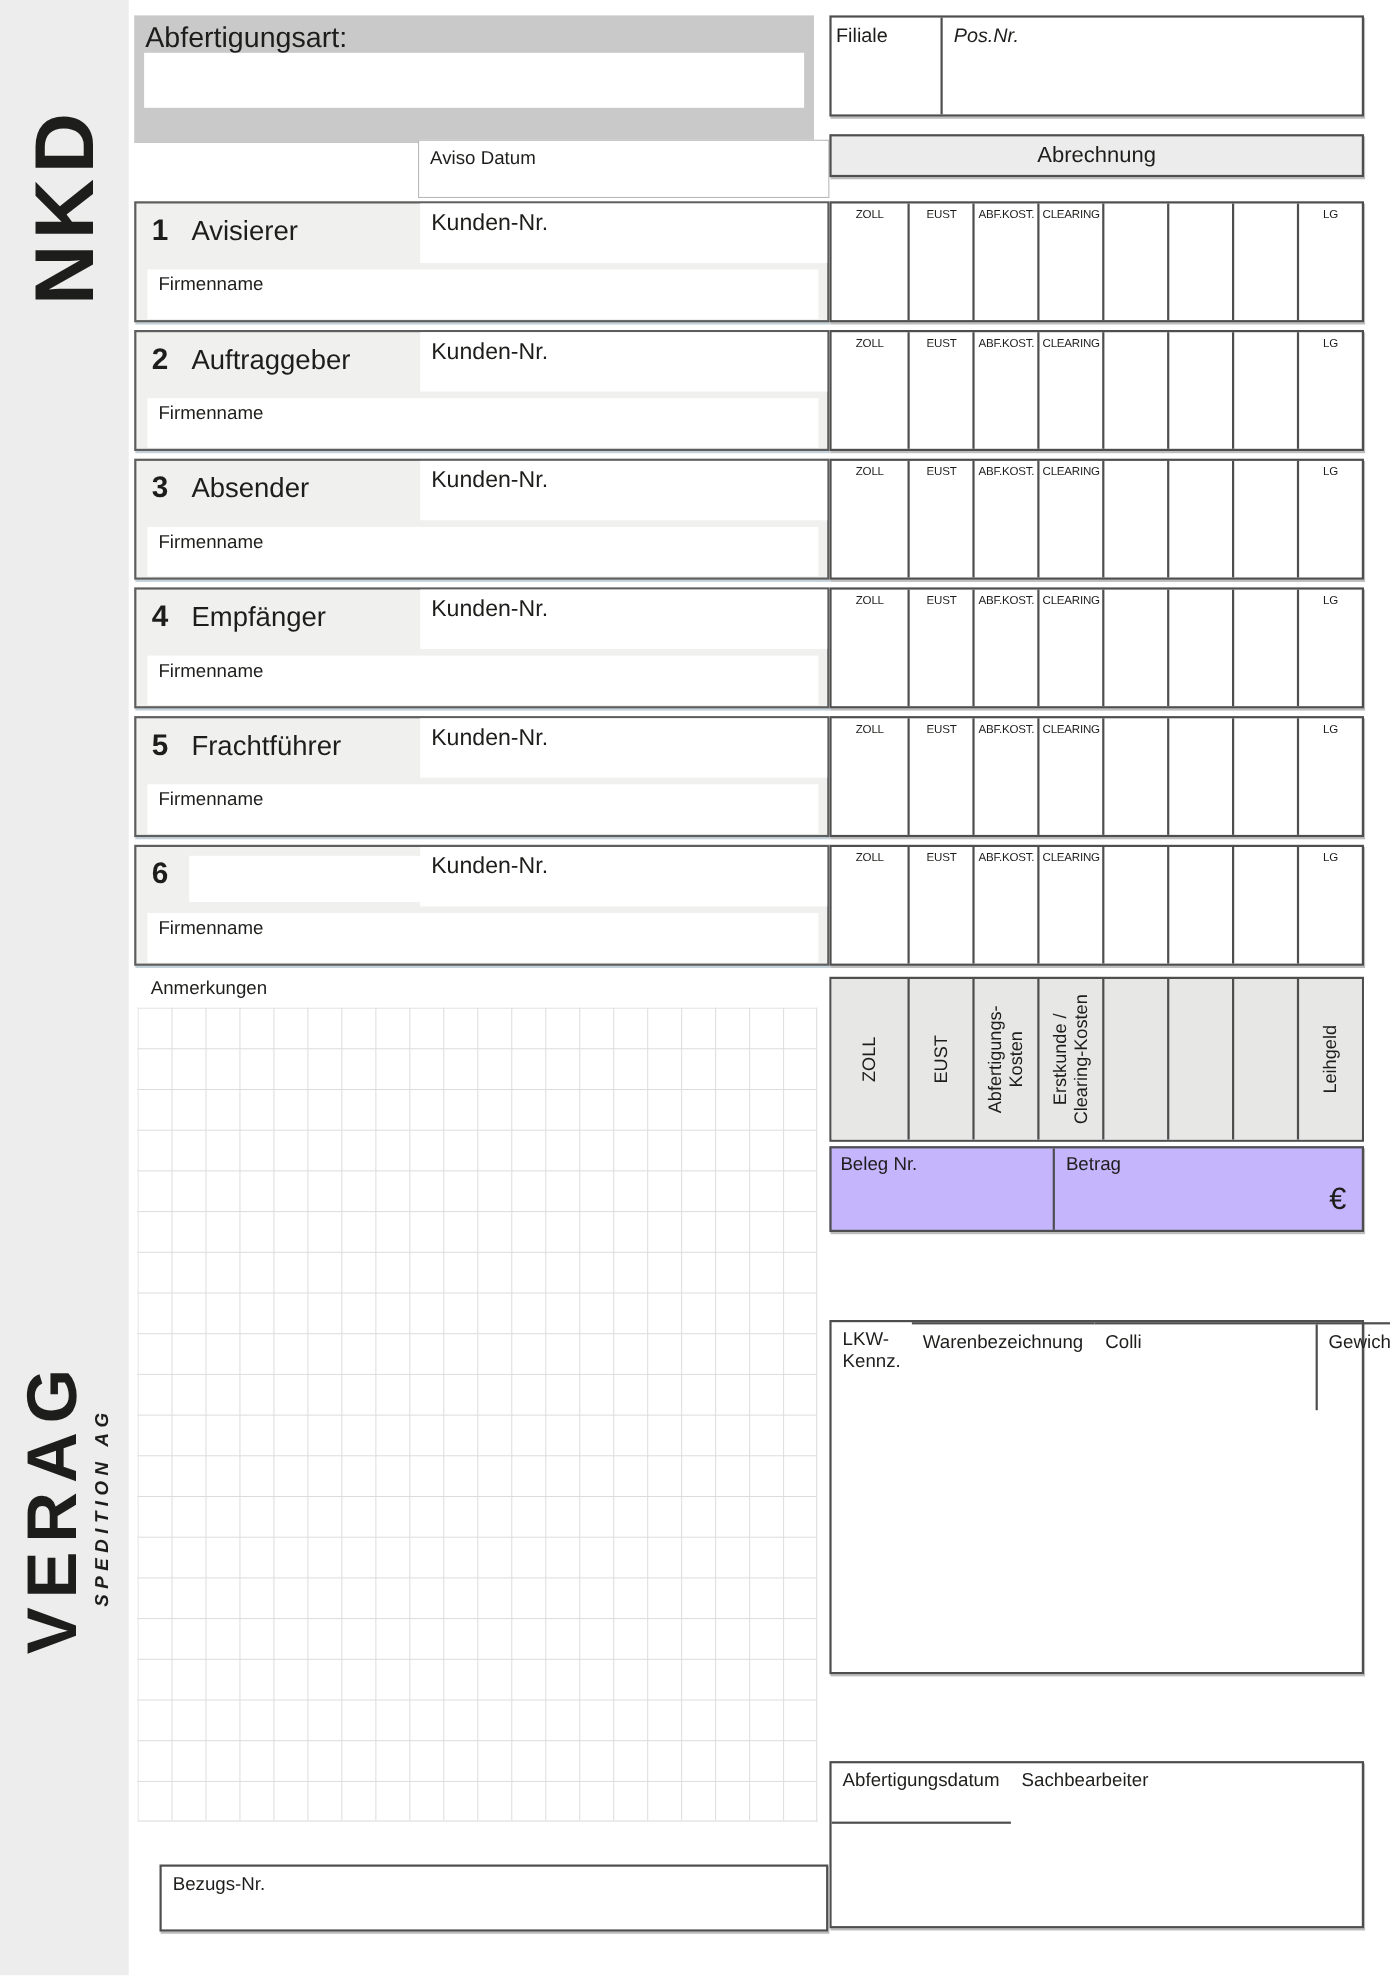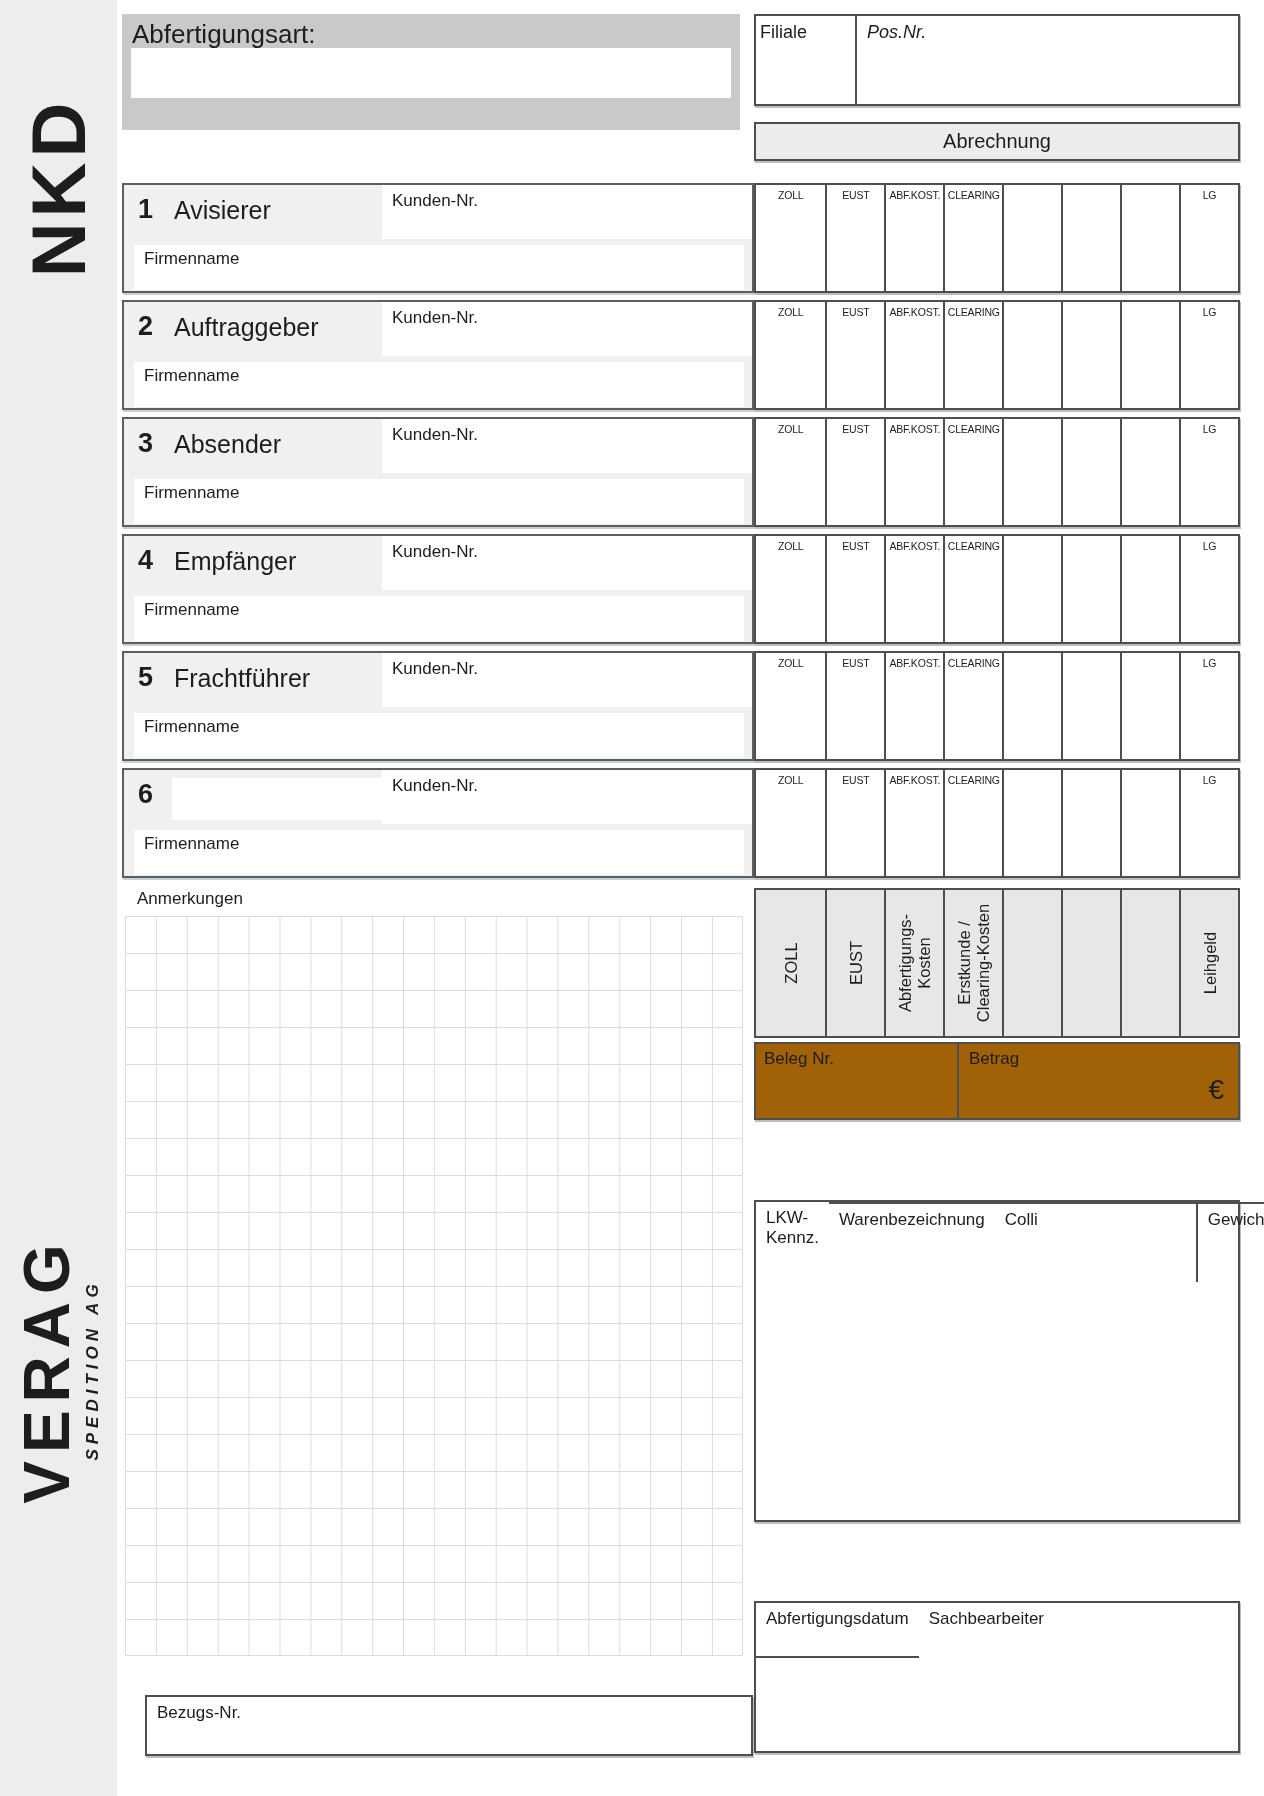--- a/index.html
+++ b/index.html
@@ -37,39 +37,39 @@
 
   .aviso-box{left:380px;top:127px;width:374px;height:53px;background:#fff;border:1px solid #b9b9b9;padding:6px 10px;font-size:17px;}
 
   .abrechnung-header{left:754px;top:122px;width:486px;height:39px;border:2px solid var(--border);background:var(--panel-bg);display:flex;align-items:center;justify-content:center;font-size:20px;box-shadow:1px 2px 0 #bdbdbd;}
 
   
   .section{left:122px;width:632px;height:110px;background:var(--section-bg);border:2px solid #5e5e5e;box-shadow:1px 2px 0 #c3d2da;}
   .sec-num{position:absolute;left:14px;top:9px;font-size:27px;font-weight:bold;}
   .sec-label{position:absolute;left:50px;top:11px;font-size:25px;}
   .sec-blank{position:absolute;left:48px;top:8px;width:214px;height:42px;background:#fff;}
-  .kunden-box{position:absolute;left:258px;top:0px;width:370px;height:54px;background:#fff;padding:6px 10px;font-size:17px;}
+  .kunden-box{position:absolute;left:258px;top:0px;width:370px;height:54px;background:#fff;padding:6px 10px;font-size:21px;}
   .firmen-box{position:absolute;left:10px;top:60px;width:610px;height:45px;background:#fff;padding:4px 10px;font-size:17px;}
 
   
   .arow{left:754px;width:486px;height:110px;border:2px solid var(--border);background:#fff;display:flex;box-shadow:1px 2px 0 #bdbdbd;}
   .acell{flex:1;position:relative;text-align:center;}
   .acell.first{flex:1.22;}
   .acell + .acell{border-left:2px solid var(--border);}
   .acell-h{display:block;padding-top:4px;font-size:10.5px;letter-spacing:-0.2px;white-space:nowrap;}
 
   
   .vrow{left:754px;top:888px;width:486px;height:150px;border:2px solid var(--border);display:flex;background:#e7e7e6;}
   .vcell{flex:1;position:relative;background:#e7e7e6;}
   .vcell.first{flex:1.22;}
   .vcell + .vcell{border-left:2px solid var(--border);}
   .vtext{position:absolute;left:50%;top:50%;width:146px;transform:translate(-50%,-50%) rotate(-90deg);text-align:center;font-size:16.5px;line-height:1.15;white-space:pre-line;}
 
   
-  .beleg-box{left:754px;top:1042px;width:486px;height:78px;border:2px solid var(--border);background:#a16207;display:flex;box-shadow:1px 2px 0 #bdbdbd;}
+  .beleg-box{left:754px;top:1042px;width:486px;height:78px;border:2px solid var(--border);background:#c4b5fd;display:flex;box-shadow:1px 2px 0 #bdbdbd;}
   .beleg-cell{width:203px;border-right:2px solid var(--border);padding:5px 8px;font-size:17px;}
   .betrag-cell{flex:1;position:relative;padding:5px 10px;font-size:17px;}
   .euro{position:absolute;right:14px;top:30px;font-size:28px;}
 
   
   .anm-label{left:137px;top:889px;font-size:17px;}
   .anm-grid{left:125px;top:916px;width:618px;height:740px;
     background-image:linear-gradient(to right,var(--gridline) 1px,transparent 1px),
                      linear-gradient(to bottom,var(--gridline) 1px,transparent 1px);
     background-size:30.9px 37px;
@@ -115,20 +115,23 @@
   <div class="abs abf-box">
     <div class="abf-label">Abfertigungsart:</div>
     <div class="abf-input"></div>
   </div>
 
   <div class="abs filiale-box">
     <div class="filiale-cell"><span>Filiale</span></div>
     <div class="posnr-cell"><span>Pos.Nr.</span></div>
   </div>
 
+  <div class="abs aviso-box">
+    <span>Aviso Datum</span>
+  </div>
 
   <div class="abs abrechnung-header">
     <span>Abrechnung</span>
   </div>
 
   <div class="abs section" id="sec0" style="top: 183px; height: 110px;">
     <div class="sec-num">1</div>
     <div class="sec-label">Avisierer</div>
     <div class="kunden-box"><span>Kunden-Nr.</span></div>
     <div class="firmen-box"><span>Firmenname</span></div>

